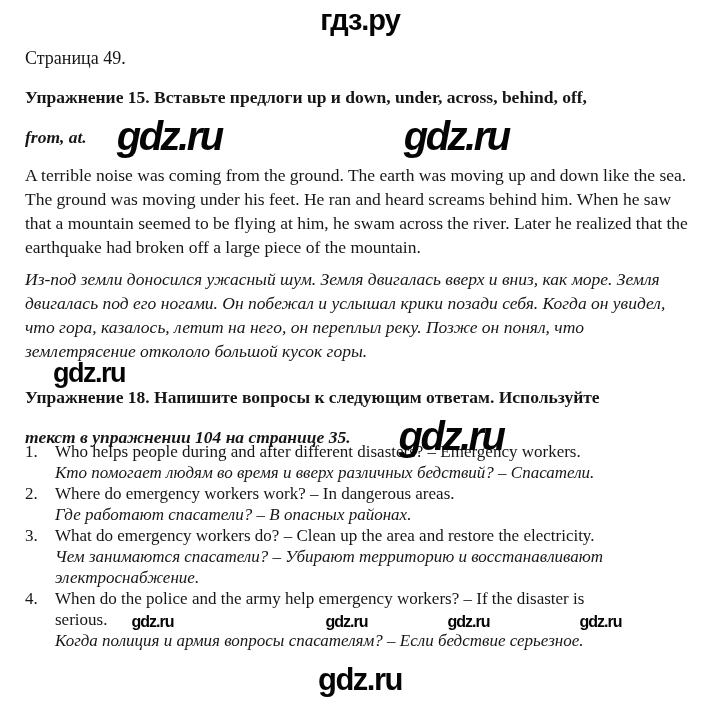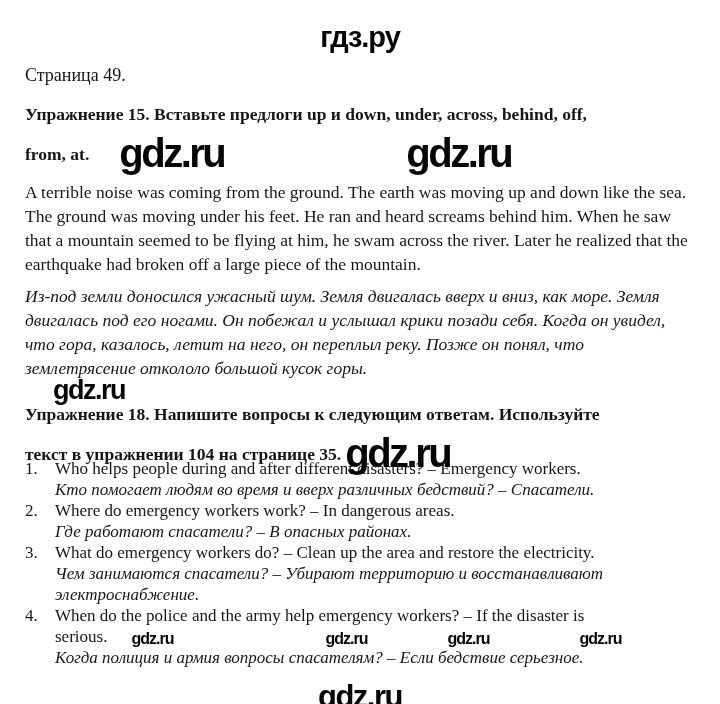--- a/index.html
+++ b/index.html
@@ -14,21 +14,21 @@
   .page { position: relative; width: 720px; height: 704px; background: #fff; }
 
   
   .wm, .site-logo {
     font-family: "Liberation Sans", "DejaVu Sans", sans-serif;
     font-weight: 700;
     color: #050505;
     white-space: nowrap;
   }
   .header-logo {
-    padding-top: 22px;
+    padding-top: 5px;
     text-align: center;
     font-size: 29px;
     letter-spacing: -1px;
     line-height: 31px;
   }
   .footer-logo {
     margin-top: 13px;
     text-align: center;
     font-size: 31px;
     letter-spacing: -1.5px;
@@ -44,20 +44,21 @@
   .ex-title {
     margin: 16px 25px 0 25px;
     font-weight: bold;
     font-size: 17.5px;
     line-height: 24px;
   }
   .title-line2-row {
     display: flex;
     align-items: baseline;
     height: 37px;
+    font-style: italic;
   }
   .wm-big {
     font-size: 40px;
     letter-spacing: -2.5px;
     line-height: 40px;
     position: relative;
     top: 7px;
   }
   .wm17-1 { margin-left: 30px; }
   .wm17-2 { margin-left: 182px; }
@@ -72,21 +73,21 @@
   .para.ru { margin-top: 8px; font-style: italic; }
 
   .wm-medium {
     margin: -3px 0 0 53px;
     font-size: 27px;
     letter-spacing: -1.5px;
     line-height: 26px;
   }
 
   .ex-title.ex18 { margin-top: -1px; }
-  .ex18 .title-line2-row { height: 27px; }
+  .ex18 .title-line2-row { height: 27px; gap: 44px; }
 
   .qa-list {
     margin: 5px 25px 0 25px;
     font-size: 17px;
     line-height: 21px;
   }
   .qa-item { display: flex; }
   .qa-num  { width: 30px; flex: 0 0 30px; }
   .qa-body { flex: 1 1 auto; }
   .qa-ru   { font-style: italic; }

